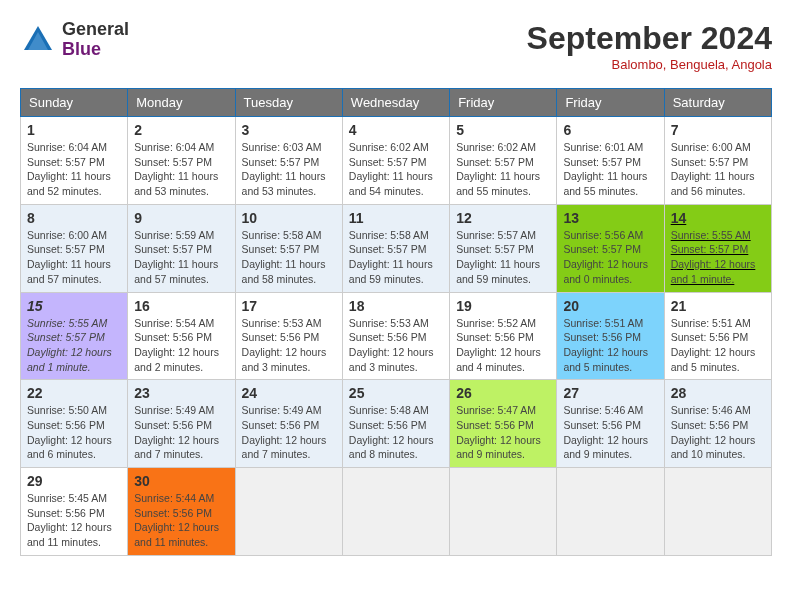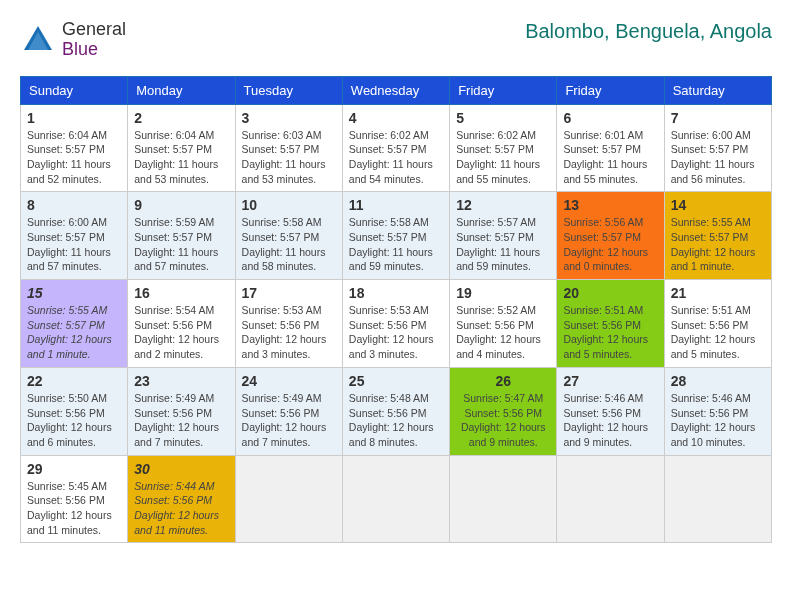--- a/index.html
+++ b/index.html
@@ -16,48 +16,48 @@
       align-items: flex-start;
       margin-bottom: 16px;
     }
     .logo {
       display: flex;
       align-items: center;
       gap: 6px;
     }
     .logo-text {
       font-size: 18px;
-      font-weight: normal;
+      font-weight: bold;
       line-height: 1.1;
     }
     .logo-general { color: #333; }
     .logo-blue { color: #701a75; }
     .logo-icon {
       width: 36px;
       height: 36px;
     }
     .title-area {
       text-align: right;
     }
     .month-title {
       font-size: 32px;
       font-weight: bold;
       color: #333;
     }
     .location {
-      font-size: 20px;
-      color: #0f766e;
+      font-size: 13px;
+      color: #b91c1c;
     }
     .calendar {
       width: 100%;
       border-collapse: collapse;
       font-size: 11px;
     }
     .calendar th {
-      background-color: #1d4ed8;
+      background-color: #737373;
       color: white;
       text-align: left;
       padding: 6px 8px;
       font-size: 13px;
       font-weight: normal;
       border: 1px solid #1a6fb5;
     }
     .calendar td {
       border: 1px solid #ccc;
       vertical-align: top;
@@ -95,20 +95,21 @@
     <svg class="logo-icon" viewBox="0 0 36 36">
       <polygon points="18,4 32,28 4,28" fill="#1a6fb5"></polygon>
       <polygon points="18,10 28,28 8,28" fill="#5aa0d8" opacity="0.6"></polygon>
     </svg>
     <div class="logo-text">
       <span class="logo-general">General</span><br>
       <span class="logo-blue">Blue</span>
     </div>
   </div>
   <div class="title-area">
+    <div class="month-title">September 2024</div>
     <div class="location">Balombo, Benguela, Angola</div>
   </div>
 </div>
 
 <table class="calendar">
   <thead>
     <tr>
       <th>Sunday</th>
       <th>Monday</th>
       <th>Tuesday</th>
@@ -187,27 +188,27 @@
         <div class="day-info">
           Sunrise: 5:58 AM<br>Sunset: 5:57 PM<br>Daylight: 11 hours and 59 minutes.
         </div>
       </td>
         <td style="background: rgb(232, 240, 248);">
         <span class="day-num">12</span>
         <div class="day-info">
           Sunrise: 5:57 AM<br>Sunset: 5:57 PM<br>Daylight: 11 hours and 59 minutes.
         </div>
       </td>
-        <td style="background: #f97316;">
+        <td style="background: #84cc16;">
         <span class="day-num">13</span>
         <div class="day-info">
           Sunrise: 5:56 AM<br>Sunset: 5:57 PM<br>Daylight: 12 hours and 0 minutes.
         </div>
       </td>
-        <td style="background: #eab308;">
+        <td style="background: #84cc16; text-decoration: underline;">
         <span class="day-num">14</span>
         <div class="day-info">
           Sunrise: 5:55 AM<br>Sunset: 5:57 PM<br>Daylight: 12 hours and 1 minute.
         </div>
       </td>
       </tr>
       <tr>
         <td style="background: #c4b5fd; font-style: italic;">
         <span class="day-num">15</span>
         <div class="day-info">
@@ -231,21 +232,21 @@
         <div class="day-info">
           Sunrise: 5:53 AM<br>Sunset: 5:56 PM<br>Daylight: 12 hours and 3 minutes.
         </div>
       </td>
         <td style="background: rgb(255, 255, 255);">
         <span class="day-num">19</span>
         <div class="day-info">
           Sunrise: 5:52 AM<br>Sunset: 5:56 PM<br>Daylight: 12 hours and 4 minutes.
         </div>
       </td>
-        <td style="background: #84cc16; margin-left: 12px;">
+        <td style="background: #7dd3fc; margin-left: 12px;">
         <span class="day-num">20</span>
         <div class="day-info">
           Sunrise: 5:51 AM<br>Sunset: 5:56 PM<br>Daylight: 12 hours and 5 minutes.
         </div>
       </td>
         <td style="background: rgb(255, 255, 255);">
         <span class="day-num">21</span>
         <div class="day-info">
           Sunrise: 5:51 AM<br>Sunset: 5:56 PM<br>Daylight: 12 hours and 5 minutes.
         </div>
@@ -269,21 +270,21 @@
         <div class="day-info">
           Sunrise: 5:49 AM<br>Sunset: 5:56 PM<br>Daylight: 12 hours and 7 minutes.
         </div>
       </td>
         <td style="background: rgb(232, 240, 248);">
         <span class="day-num">25</span>
         <div class="day-info">
           Sunrise: 5:48 AM<br>Sunset: 5:56 PM<br>Daylight: 12 hours and 8 minutes.
         </div>
       </td>
-        <td style="background: #84cc16; text-align: center;">
+        <td style="background: #bef264;">
         <span class="day-num">26</span>
         <div class="day-info">
           Sunrise: 5:47 AM<br>Sunset: 5:56 PM<br>Daylight: 12 hours and 9 minutes.
         </div>
       </td>
         <td style="background: rgb(232, 240, 248);">
         <span class="day-num">27</span>
         <div class="day-info">
           Sunrise: 5:46 AM<br>Sunset: 5:56 PM<br>Daylight: 12 hours and 9 minutes.
         </div>
@@ -295,21 +296,21 @@
         </div>
       </td>
       </tr>
       <tr>
         <td style="background: rgb(255, 255, 255);">
         <span class="day-num">29</span>
         <div class="day-info">
           Sunrise: 5:45 AM<br>Sunset: 5:56 PM<br>Daylight: 12 hours and 11 minutes.
         </div>
       </td>
-        <td style="background: #eab308; font-style: italic;">
+        <td style="background: #f97316;">
         <span class="day-num">30</span>
         <div class="day-info">
           Sunrise: 5:44 AM<br>Sunset: 5:56 PM<br>Daylight: 12 hours and 11 minutes.
         </div>
       </td>
         <td class="empty" style="background: rgb(240, 240, 240);"></td>
         <td class="empty" style="background: rgb(240, 240, 240);"></td>
         <td class="empty" style="background: rgb(240, 240, 240);"></td>
         <td class="empty" style="background: rgb(240, 240, 240);"></td>
         <td class="empty" style="background: rgb(240, 240, 240);"></td>

